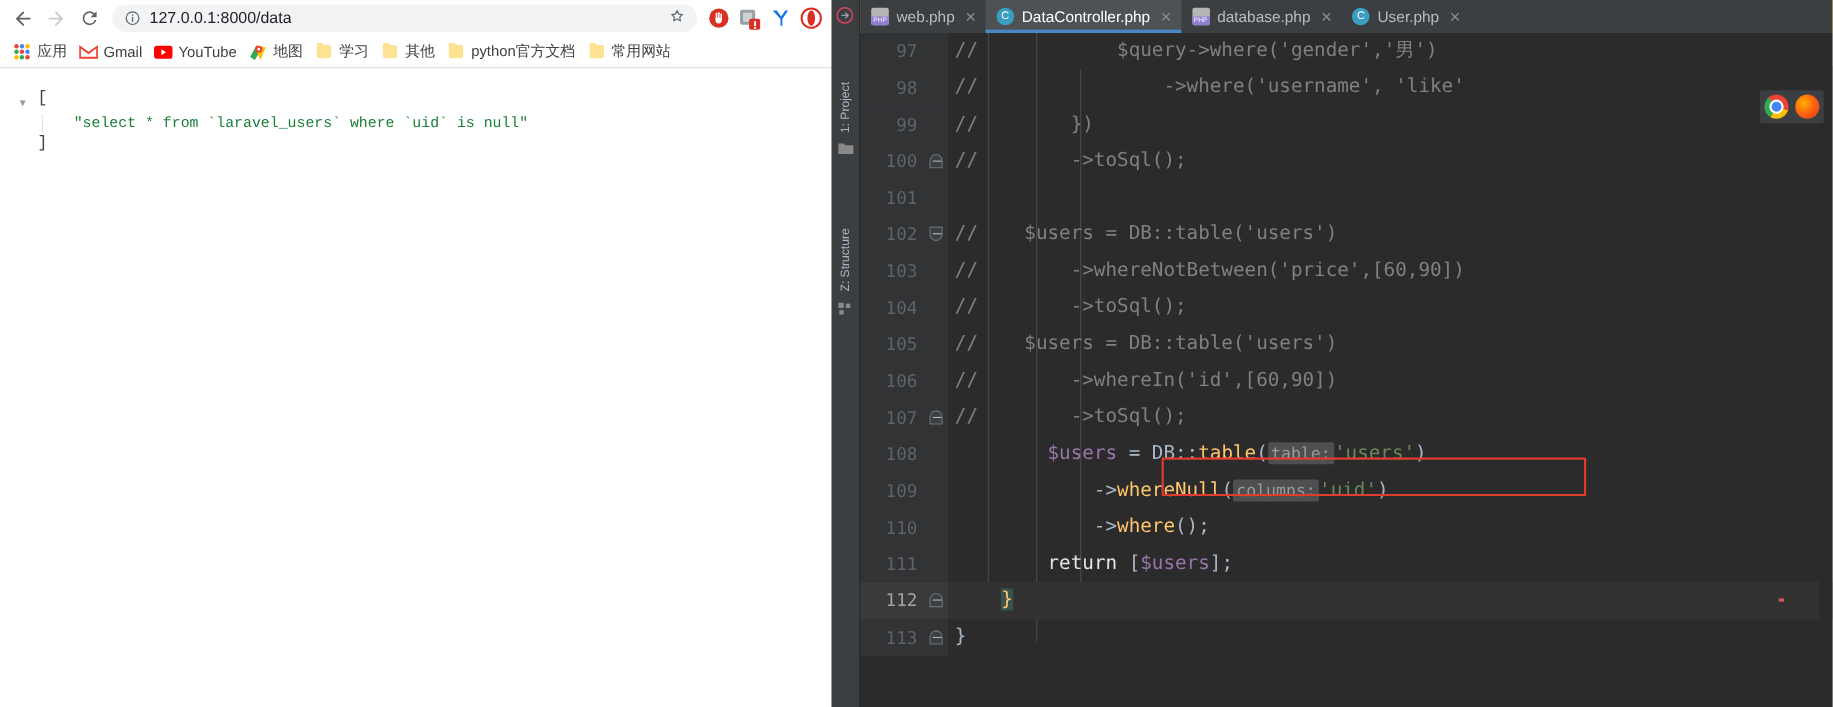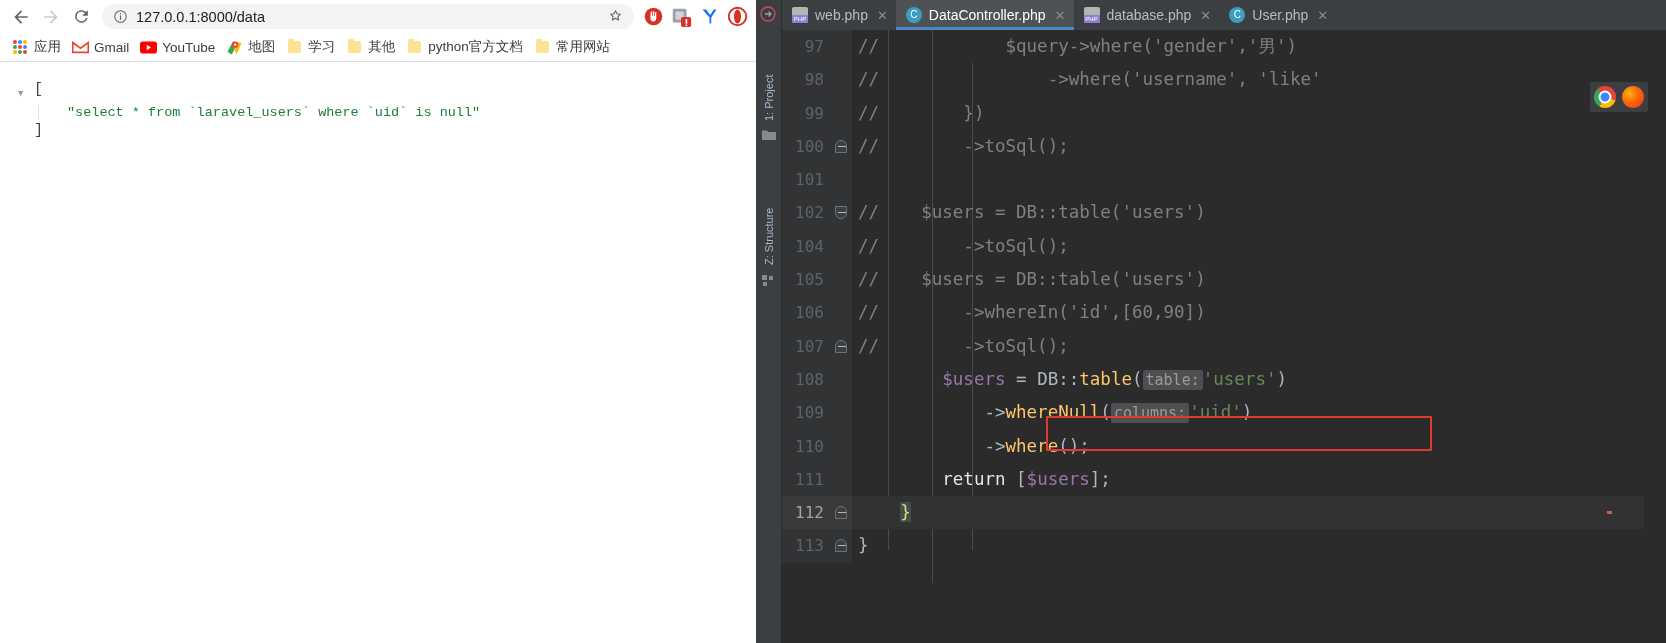--- a/index.html
+++ b/index.html
@@ -192,21 +192,21 @@
   }
   .cls-ico {
     width: 16px; height: 16px; border-radius: 50%;
     background: #3b9dbf; color: #fff;
     font-size: 10px; line-height: 16px; text-align: center;
     font-family: "Liberation Sans", sans-serif;
     flex: 0 0 auto;
   }
 
   .editor {
-    position: absolute; left: 16px; top: 30px;
+    position: absolute; left: 26px; top: 30px;
     width: 884px; height: 613px;
     background: #2b2b2b;
     overflow: hidden;
   }
   .code-line {
     display: flex; align-items: stretch;
     height: 33.3px;
     position: relative;
   }
   .code-line.current { background: #323232; }
@@ -562,20 +562,25 @@
       </div>
 
       <div class="code-line">
         <span class="gutter">102</span>
         <span class="foldbox">
             <i class="fold-mark down"></i>
           </span>
         <span class="codetext cm">//    $users = DB::table('users')</span>
       </div>
 
+      <div class="code-line">
+        <span class="gutter">103</span>
+        <span class="foldbox"></span>
+        <span class="codetext cm">//        -&gt;whereNotBetween('price',[60,90])</span>
+      </div>
 
       <div class="code-line">
         <span class="gutter">104</span>
         <span class="foldbox"></span>
         <span class="codetext cm">//        -&gt;toSql();</span>
       </div>
 
       <div class="code-line">
         <span class="gutter">105</span>
         <span class="foldbox"></span>

